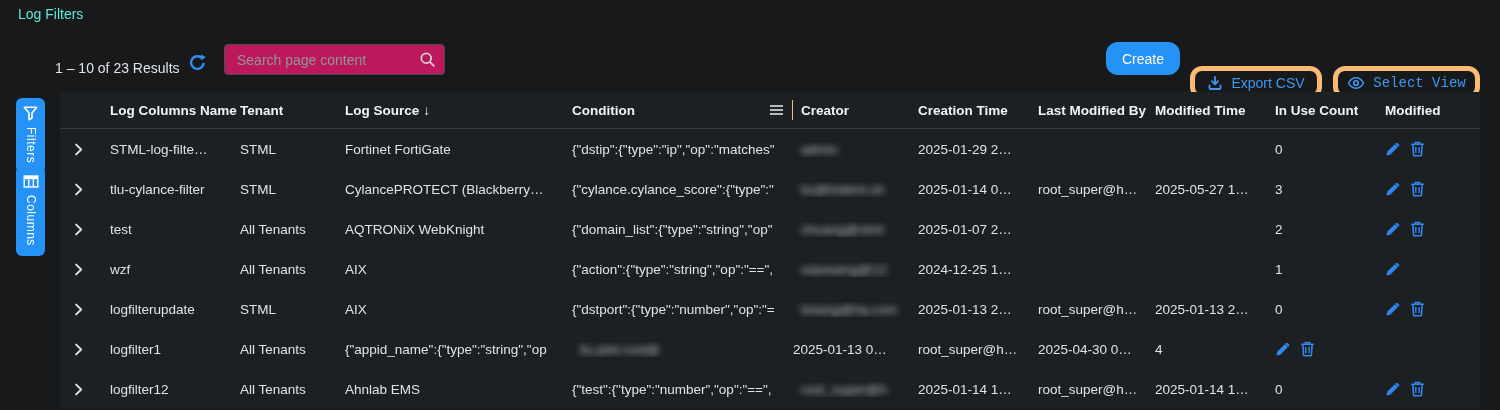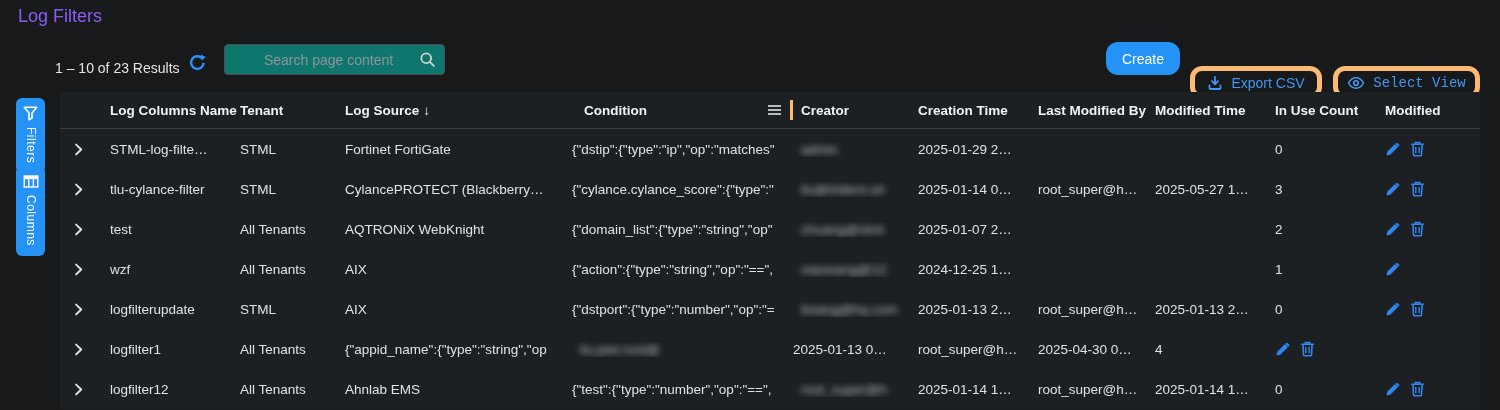--- a/index.html
+++ b/index.html
@@ -5,31 +5,31 @@
   * { margin:0; padding:0; box-sizing:border-box; }
   html,body { width:1500px; height:410px; overflow:hidden; }
   body {
     background:#17191b;
     font-family:"Liberation Sans", sans-serif;
     color:#e2e5e8;
     position:relative;
   }
   .page-title {
     position:absolute; left:18px; top:6px;
-    font-size:18px; font-weight:500; color:#8b5cf6;
+    font-size:14px; font-weight:500; color:#5eead4;
   }
   
   .results { position:absolute; left:55px; top:60px; font-size:14px; color:#e2e5e8; }
   .refresh-btn { position:absolute; left:188px; top:52px; width:20px; height:20px;
     background:none; border:none; cursor:pointer; padding:0; }
   .search-wrap { position:absolute; left:224px; top:44px; width:221px; height:31px; }
   .search-wrap input {
-    width:100%; height:100%; background:#0f766e; border:1px solid #4a4e54;
+    width:100%; height:100%; background:#be185d; border:1px solid #4a4e54;
     border-radius:4px; color:#c6cacd; font-size:14px; padding:0 24px 0 12px;
-    font-family:"Liberation Sans", sans-serif; outline:none;text-align:center;
+    font-family:"Liberation Sans", sans-serif; outline:none;
   }
   .search-wrap input::placeholder { color:#8f959b; }
   .search-icon { position:absolute; right:9px; top:7px; }
   .btn { position:absolute; top:42px; height:33px; border-radius:12px; font-size:14px;
     display:flex; align-items:center; justify-content:center; gap:8px; cursor:pointer;
     font-family:"Liberation Sans", sans-serif; }
   .btn-create { left:1106px; width:74px; background:#2493f5; border:none; color:#fff; }
   .btn-ghost { background:transparent; border:5px solid #fdba74; color:#4196f2;margin-top:24px; }
   .btn-export { left:1190px; width:132px; }
   .btn-view { left:1333px; width:147px;font-family:Liberation Mono, monospace; }
@@ -49,22 +49,22 @@
   .trow {
     display:grid;
     grid-template-columns:50px 130px 105px 227px 221px 125px 120px 117px 120px 110px 95px;
     align-items:center;
   }
   .thead { height:37px; border-bottom:1px solid #3a3e43; font-weight:bold; color:#f0f3f5; font-size:13.5px; }
   .thead .cell { cursor:pointer; }
   .tbody .trow { height:40px; font-size:13.5px; color:#dfe3e6; }
   .cell { padding-right:10px; overflow:hidden; white-space:nowrap; }
   .cell.condition { padding-right:0; }
-  .thead .cell.condition { display:flex; align-items:center; border-right:3px solid #fdba74;
-    height:20px;margin-left:12px; }
+  .thead .cell.condition { display:flex; align-items:center; border-right:1px solid #fdba74;
+    height:20px; }
   .cond-menu { margin-left:auto; margin-right:8px; cursor:pointer; display:flex; }
   .cell.creator { padding-left:8px; }
   .cell.expander { padding-left:12px; display:flex; align-items:center; }
   .sort-arrow { font-weight:bold; margin-left:4px; }
   .blurred { filter:blur(3px); color:#b9bec4; }
   .chev-btn, .icon-btn { background:none; border:none; padding:0; cursor:pointer; display:flex; align-items:center; }
   .cell.actions { display:flex; gap:10px; align-items:center; }
   svg { display:block; }
 </style>
 </head>

